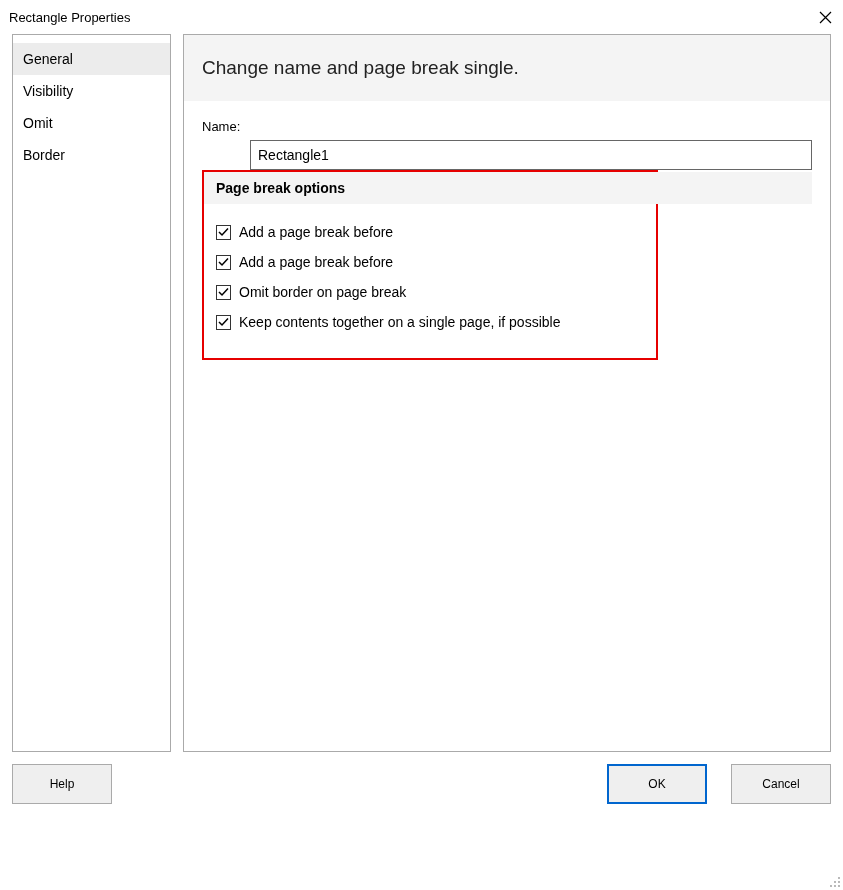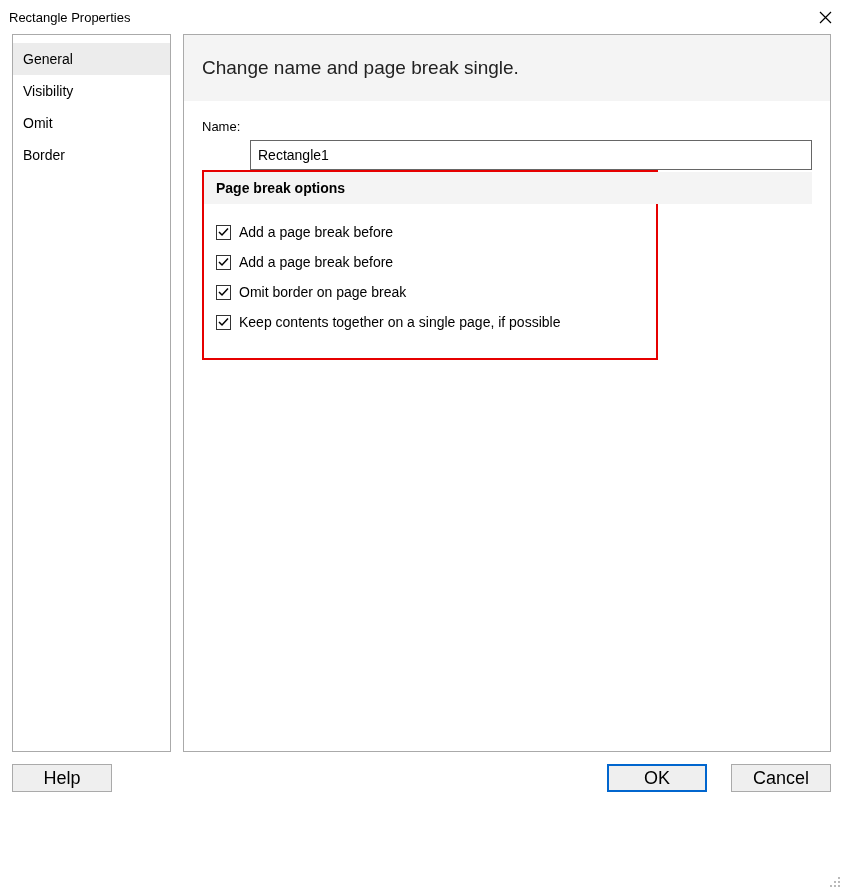--- a/index.html
+++ b/index.html
@@ -148,25 +148,25 @@
       justify-content: space-between;
       align-items: center;
       padding: 12px 12px 8px 12px;
     }
     .button-bar-right {
       display: flex;
       gap: 24px;
     }
     .btn {
       min-width: 100px;
-      height: 28px;
+      height: 40px;
       border: 1px solid #aaaaaa;
       background: #efefef;
       font-family: inherit;
-      font-size: 18px;
+      font-size: 12px;
       cursor: pointer;
       padding: 0 8px;
     }
     .btn.primary {
       border: 2px solid #0166ce;
       background: #efefef;
     }
     .resize-grip {
       position: absolute;
       right: 2px;

